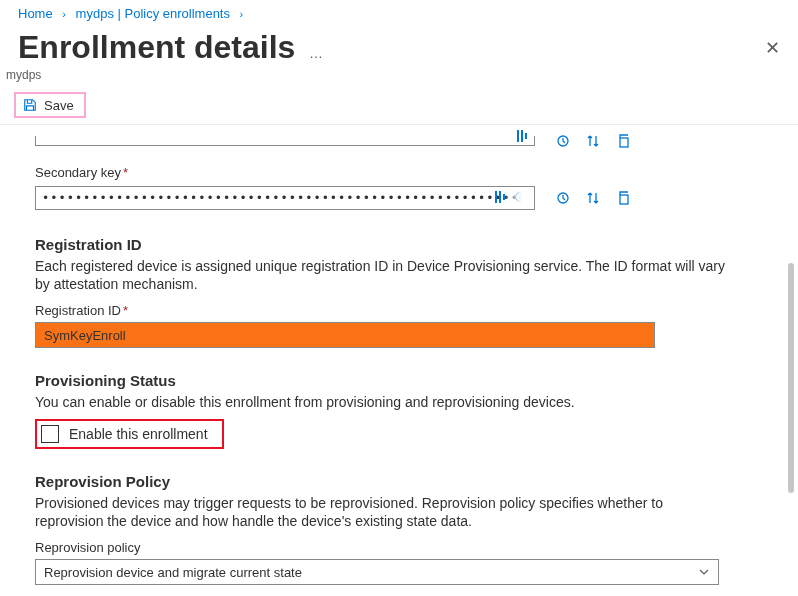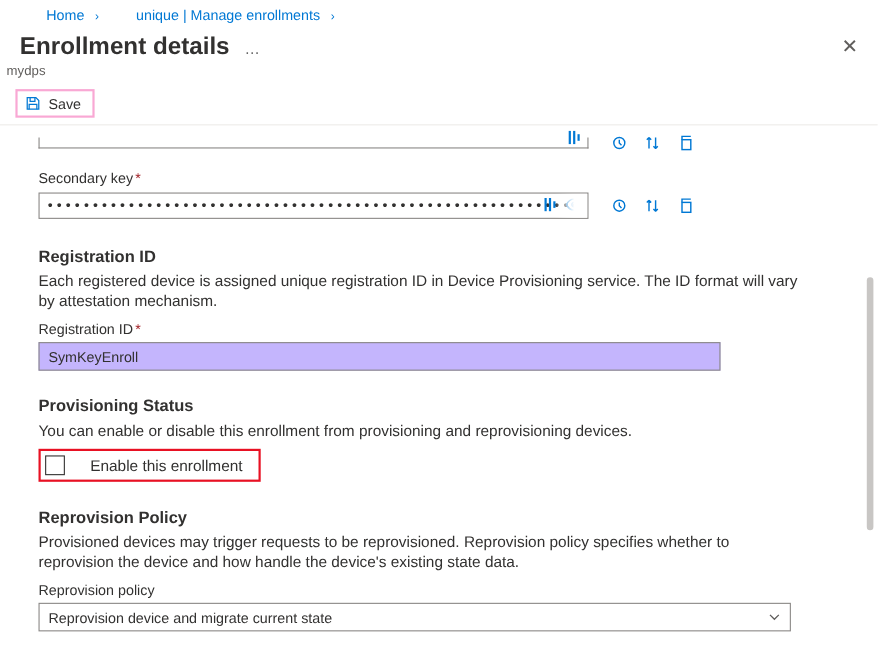--- a/index.html
+++ b/index.html
@@ -7,24 +7,24 @@
     font-family: "Segoe UI", Arial, sans-serif;
     font-size: 13px;
     color: #323130;
     background: #fff;
     width: 798px;
     height: 596px;
     overflow: hidden;
     position: relative;
   }
   .breadcrumb { padding: 6px 18px 4px; font-size: 13px; color: #0078d4; }
-  .breadcrumb a { color: #0078d4; text-decoration: none; margin-left: 24px; }
+  .breadcrumb a { color: #0078d4; text-decoration: none; }
   .breadcrumb .chev { color: #0078d4; margin: 0 6px; font-size: 11px; }
   .title-row { display:flex; align-items:center; justify-content:space-between; padding: 4px 18px 0; }
-  h1 { font-size: 22px; font-weight: 600; color: #323130; display:inline-block; }
+  h1 { font-size: 32px; font-weight: 600; color: #323130; display:inline-block; }
   .ellipsis { margin-left: 10px; color: #666; font-size: 14px; letter-spacing:2px; cursor:pointer; }
   .close-x { font-size: 18px; color:#605e5c; cursor:pointer; font-weight:300; }
   .subtitle { padding: 2px 6px 8px; color:#605e5c; font-size:12px; }
   .toolbar { padding: 2px 14px 6px; border-bottom: 1px solid #edebe9; }
   .save-btn {
     display:inline-flex; align-items:center; gap:6px;
     border: 2px solid #f9a8d4; padding: 3px 10px 3px 6px;
     color:#323130; font-size:13px; cursor:pointer; background:#fff;
   }
   .save-btn svg { width:14px; height:14px; }
@@ -51,25 +51,25 @@
     background:linear-gradient(to right, rgba(255,255,255,0), #fff 60%);
   }
   .inside-icons { position:absolute; right:4px; top:2px; display:flex; gap:6px; }
   .icon { width:16px; height:16px; display:inline-flex; align-items:center; justify-content:center; color:#0078d4; cursor:pointer; }
   .after-icons { display:flex; gap:14px; margin-left:20px; }
   .field-label { font-size:13px; color:#323130; margin: 10px 0 4px; }
   .req { color:#a4262c; margin-left:2px; }
   .section-h { font-size:15px; font-weight:600; margin-top:24px; margin-bottom:4px; color:#323130; }
   .desc { font-size:14px; color:#323130; line-height:18px; margin-bottom:8px; max-width:700px; }
   .ro-input {
-    width:620px; height:26px; border:1px solid #8a8886; background:#c4b5fd;
+    width:620px; height:26px; border:1px solid #8a8886; background:#f97316;
     padding:0 8px; font-size:13px; color:#323130;
   }
   .check-row {
-    display:inline-flex; align-items:center; gap:23px;
+    display:inline-flex; align-items:center; gap:10px;
     border:2px solid #e81123; padding:4px 14px 4px 4px;
     font-size:14px; cursor:pointer;
   }
   .checkbox {
     width:18px; height:18px; border:1px solid #323130; background:#fff;
   }
   .select {
     width:684px; height:26px; border:1px solid #8a8886; background:#fff;
     display:flex; align-items:center; justify-content:space-between;
     padding:0 8px; font-size:13px; cursor:pointer;
@@ -80,21 +80,21 @@
     position:relative; background:#fff;
   }
   .partial-top .inside-icons { top:-8px; }
 </style>
 </head>
 <body>
 
 <div class="breadcrumb">
   <a>Home</a>
   <span class="chev">›</span>
-  <a>unique | Manage enrollments</a>
+  <a>mydps | Policy enrollments</a>
   <span class="chev">›</span>
 </div>
 
 <div class="title-row">
   <div>
     <h1>Enrollment details</h1>
     <span class="ellipsis">…</span>
   </div>
   <span class="close-x">✕</span>
 </div>

